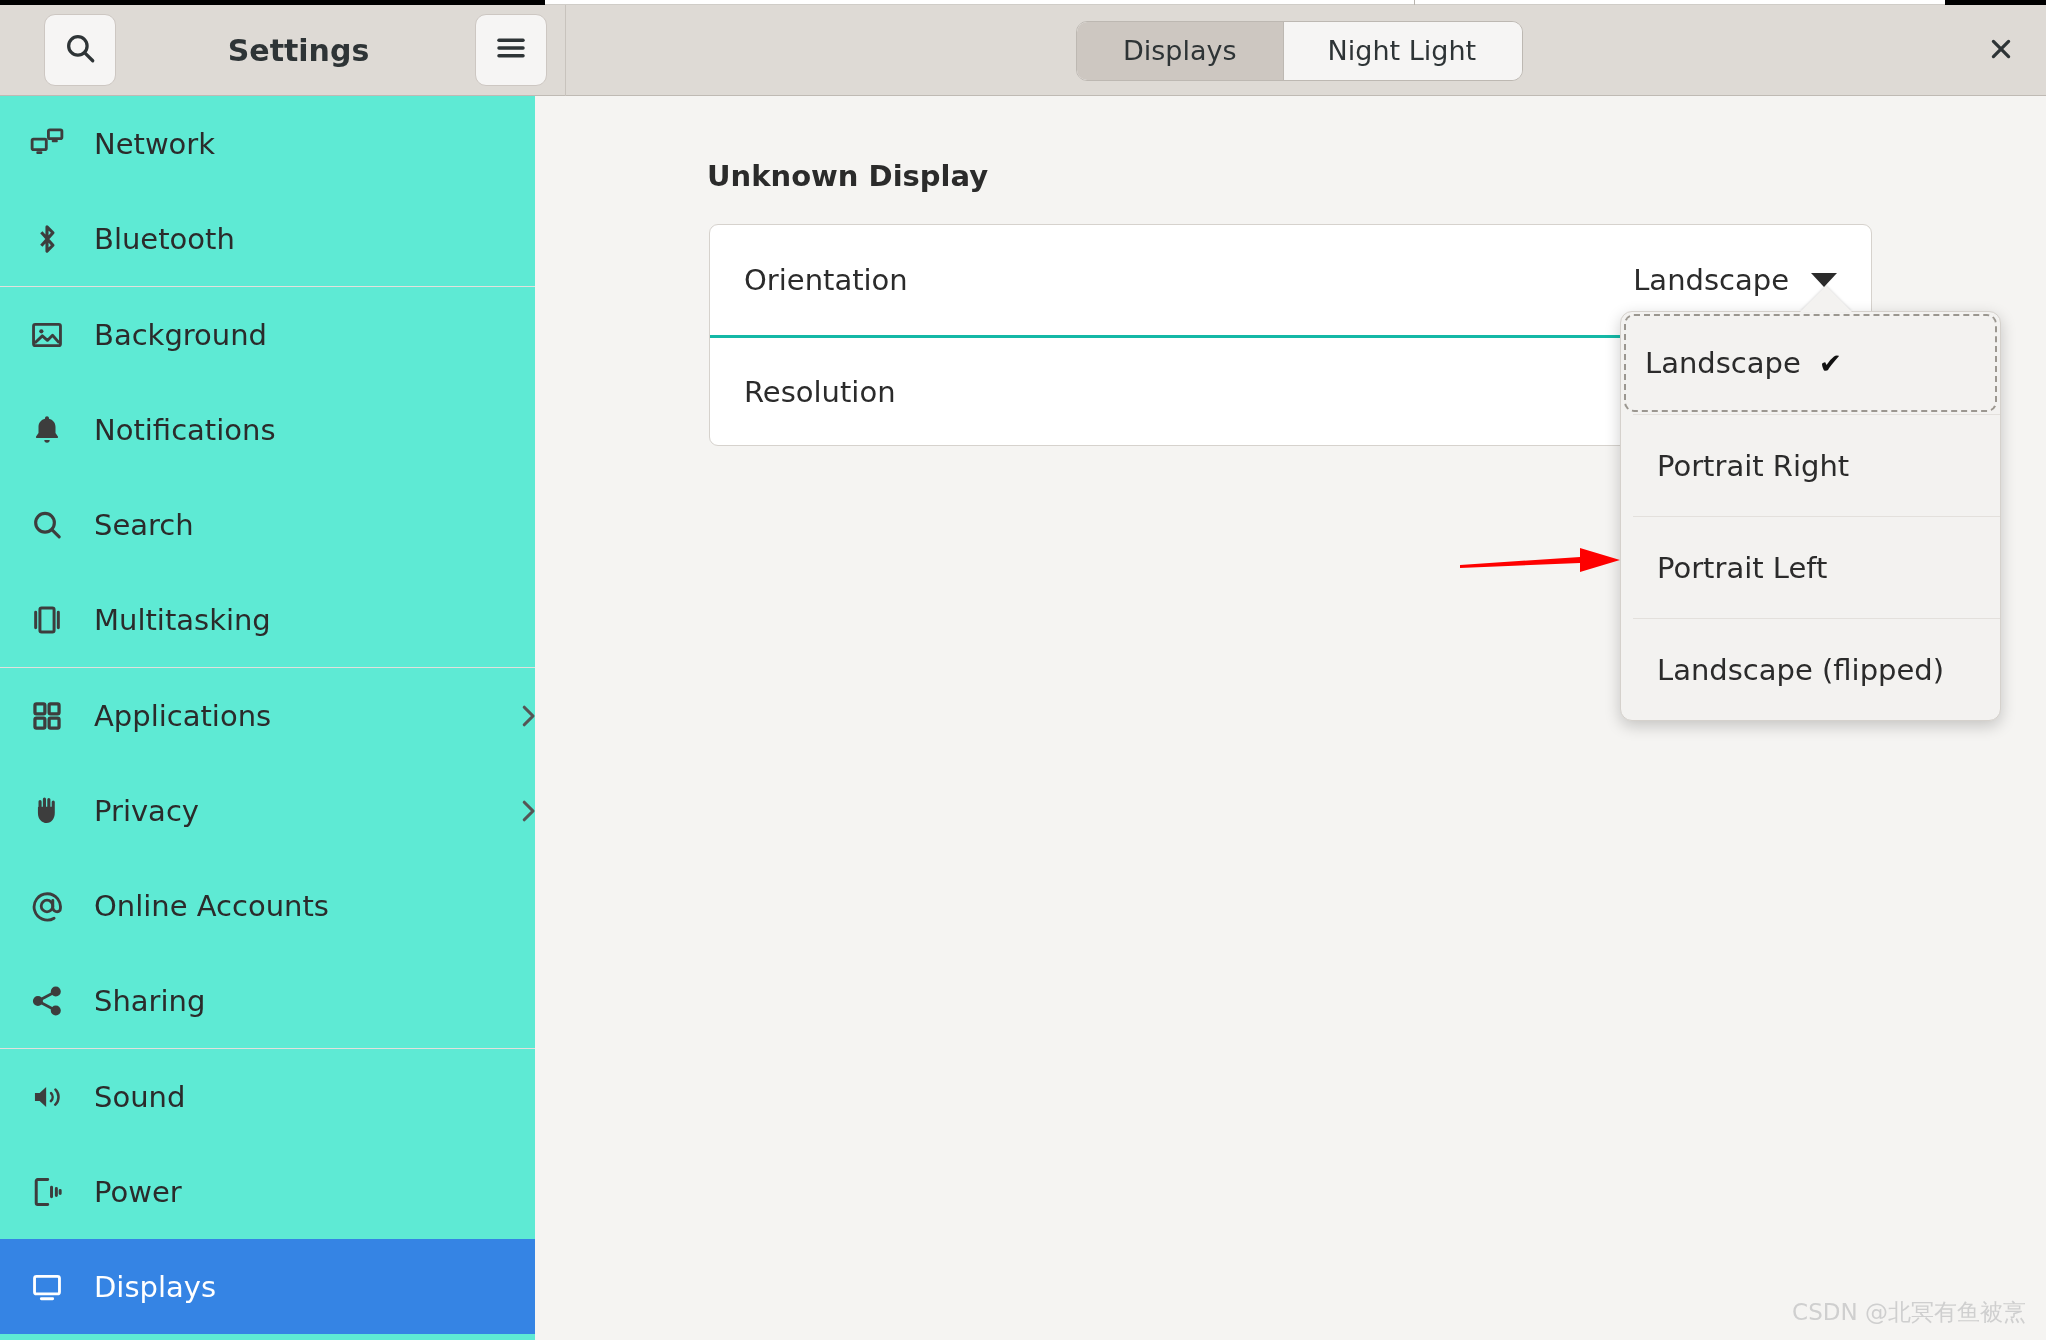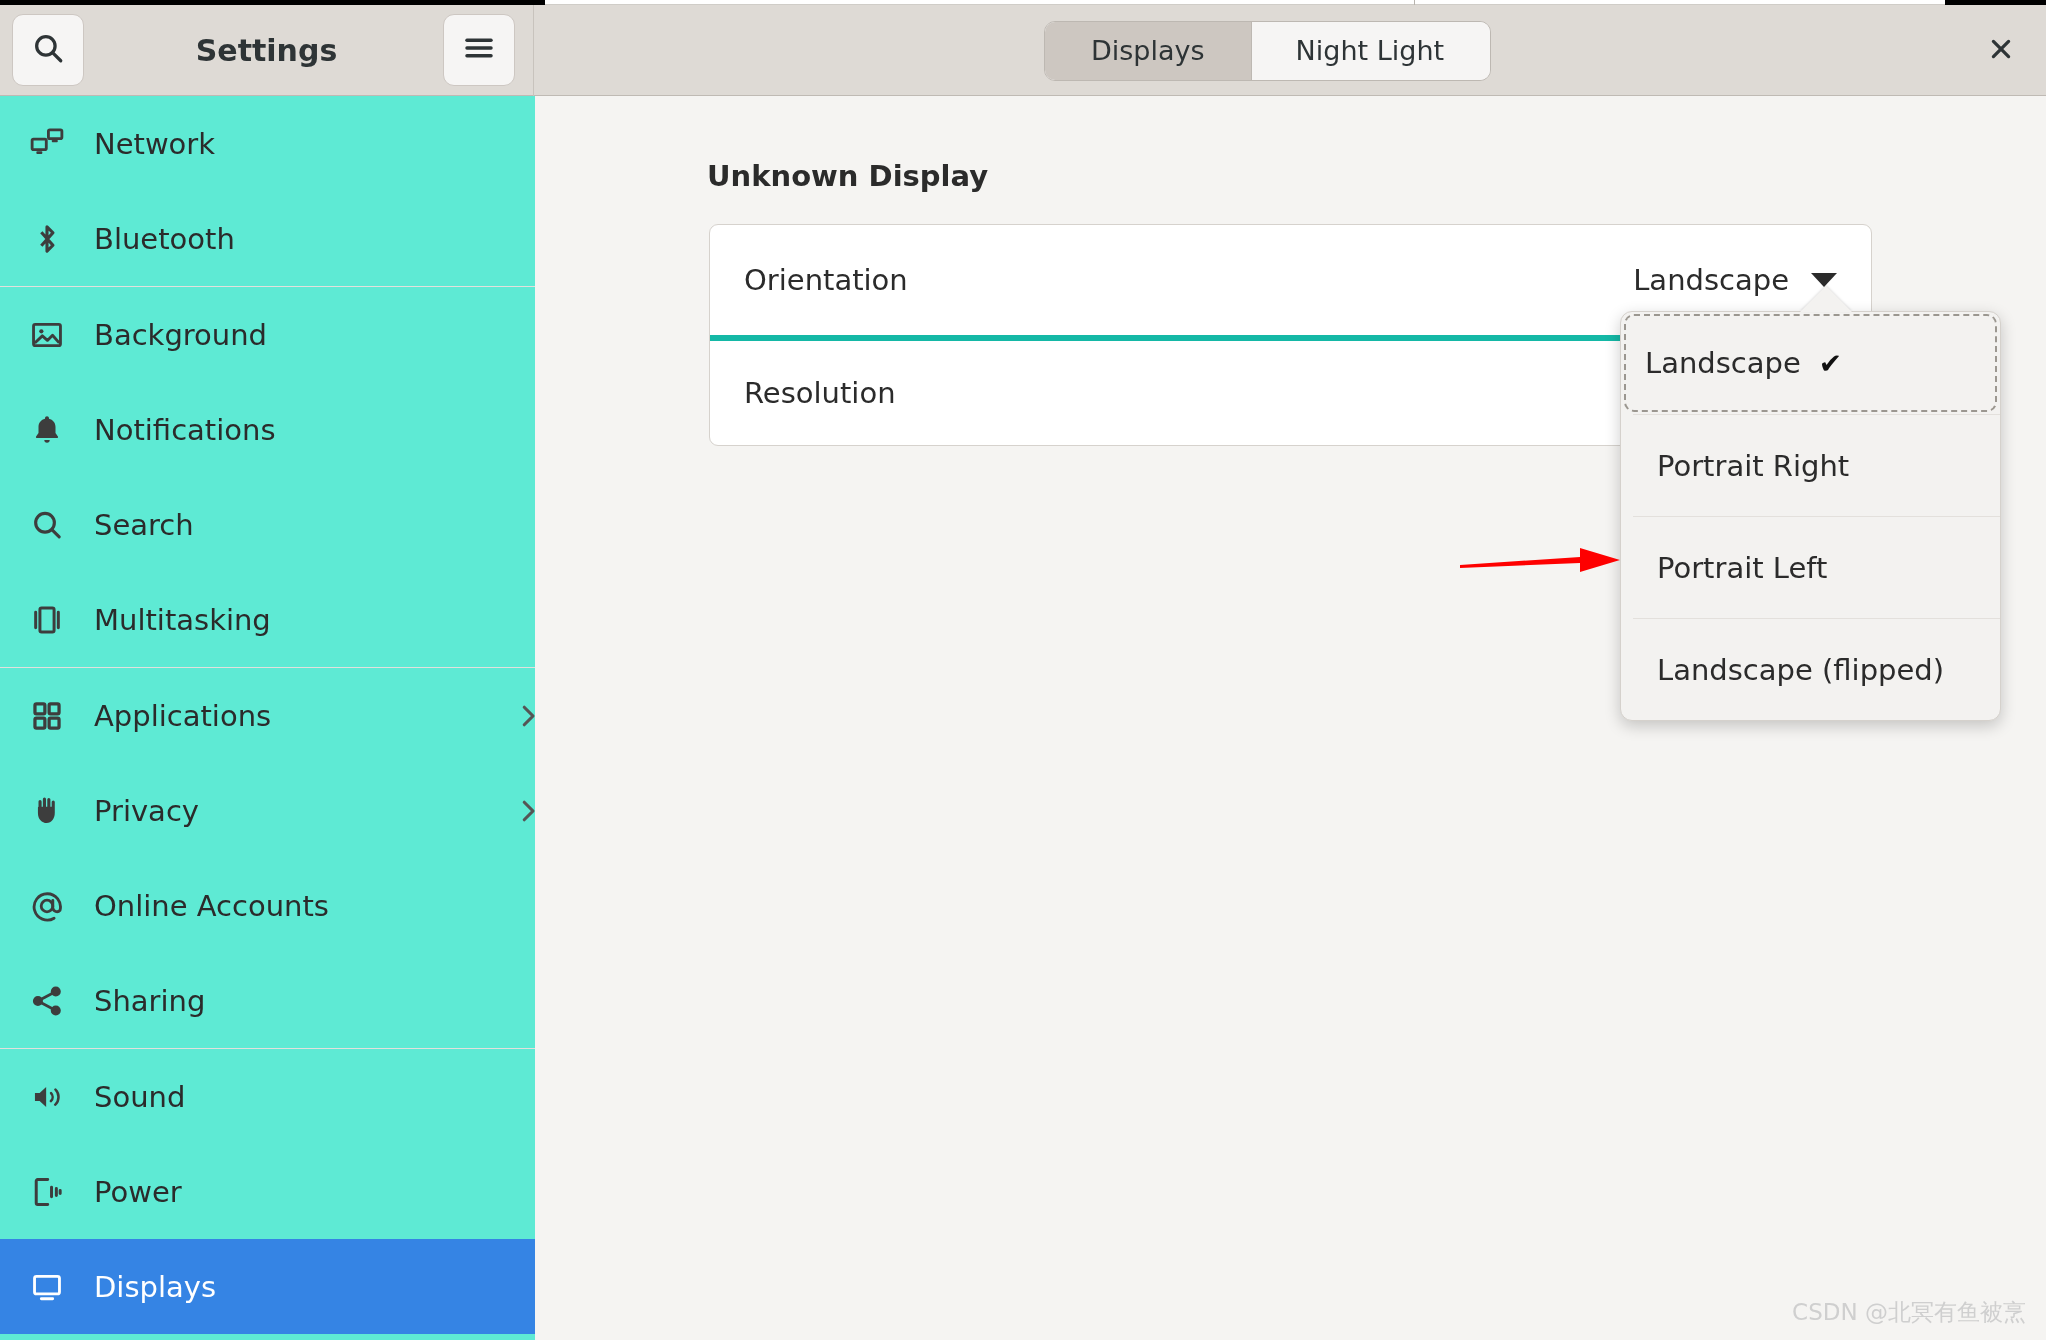--- a/index.html
+++ b/index.html
@@ -56,20 +56,21 @@
     border-bottom: 1px solid #bfbab4;
     display: flex;
     align-items: center;
   }
   .headerbar-left {
     position: relative;
     width: 534px; height: 91px;
     border-right: 1px solid #c8c3bd;
     display: flex;
     align-items: center;
+    margin-left: 32px;
   }
 
   .icon-btn {
     width: 72px; height: 72px;
     border-radius: 11px;
     background: #f6f5f4;
     border: 1px solid #cdc7c2;
     display: flex;
     align-items: center;
     justify-content: center;
@@ -209,21 +210,21 @@
     border-radius: 9px;
     overflow: hidden;
   }
   .row {
     position: relative;
     height: 110px;
     display: flex;
     align-items: center;
     padding: 0 34px;
   }
-  .row + .row { border-top: 6px solid #14b8a6; }
+  .row + .row { border-top: 3px solid #14b8a6; }
   .row-label {
     font-size: 29px;
     color: #2b2b2b;
   }
   .row-value {
     position: absolute;
     right: 34px;
     display: flex;
     align-items: center;
     font-size: 29px;

